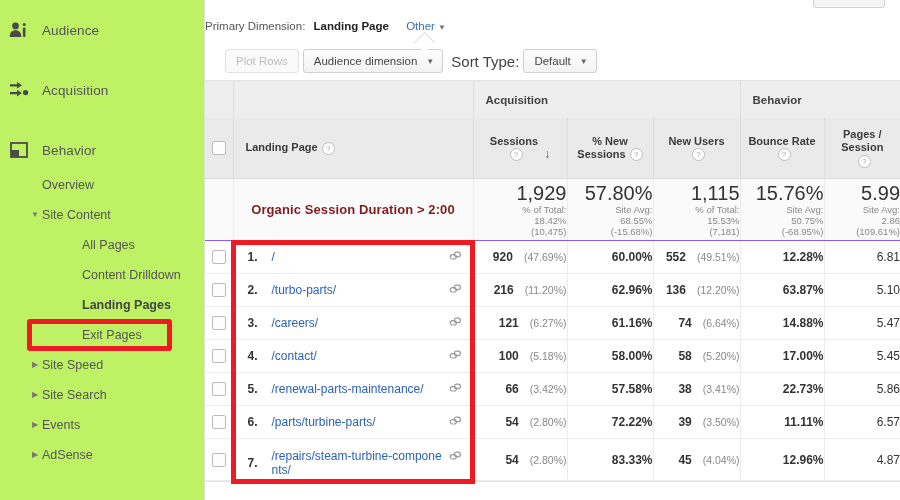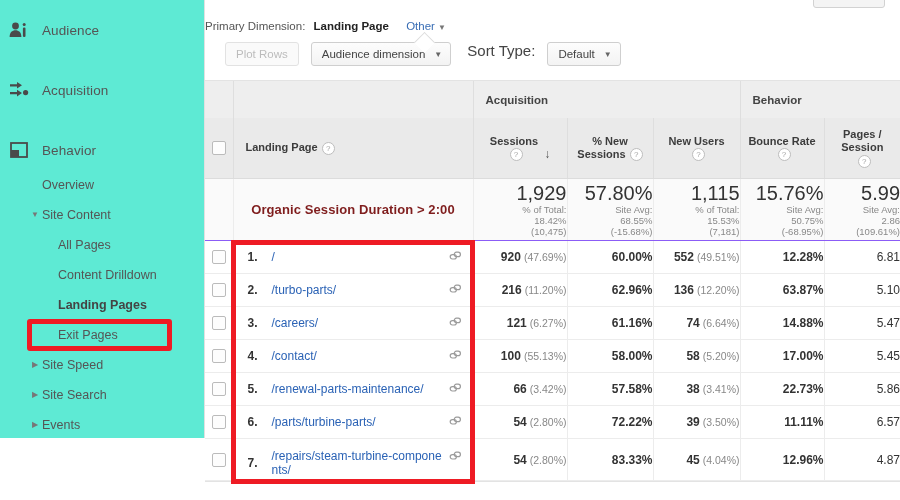--- a/index.html
+++ b/index.html
@@ -11,22 +11,22 @@
     font-family: "Liberation Sans", sans-serif;
     font-size: 12px;
     color: #333;
     overflow: hidden;
     position: relative;
   }
   #app { position: relative; width: 900px; height: 500px; display: flex; }
 
   
   #sidebar {
-    width: 205px; height: 438px;
-    background: #5eead4;
+    width: 205px; height: 500px;
+    background: #bef264;
     border-right: 1px solid #e0e0e0;
     box-sizing: border-box;
     position: relative;
     flex: 0 0 205px;
     overflow: hidden;
   }
   .nav-top { padding-top: 14px; }
   .nav-main {
     display: flex; align-items: center;
     height: 32px;
@@ -50,21 +50,21 @@
     height: 30px;
     display: flex; align-items: center;
     padding-left: 42px;
     font-size: 12.5px;
     color: #555;
     cursor: pointer;
     position: relative;
     box-sizing: border-box;
   }
   .sub-item.level2 { padding-left: 42px; }
-  .sub-item.level3 { padding-left: 58px; }
+  .sub-item.level3 { padding-left: 58px; margin-left: 24px; }
   .sub-item .caret {
     position: absolute;
     left: 32px;
     font-size: 8px;
     color: #777;
     line-height: 1;
   }
   .sub-item .caret.down { left: 31px; }
   
   #landing-pages-highlight {
@@ -113,22 +113,22 @@
     cursor: pointer;
   }
   .primary-dim-bar .pd-caret {
     color: #777; font-size: 8px; margin-left: 3px;
   }
 
   .toolbar {
     position: relative;
     height: 38px;
     padding-left: 20px;
-    display: flex; align-items: flex-start;
-    gap: 12px;
+    display: flex; align-items: center;
+    gap: 4px;
   }
   .tb-tick {
     position: absolute;
     left: 212px; top: -7px;
     width: 14px; height: 14px;
     background: #fff;
     border-left: 1px solid #dcdcdc;
     border-top: 1px solid #dcdcdc;
     transform: rotate(45deg);
   }
@@ -285,21 +285,21 @@
     line-height: 14px;
     cursor: pointer;
   }
   .lp-ext {
     flex: 0 0 14px;
     margin-left: 4px;
     align-self: flex-start;
     margin-top: 1px;
   }
   .num-main { font-weight: bold; color: #333; }
-  .num-pct { color: #888; font-size: 10.5px; margin-left: 3px; }
+  .num-pct { color: #888; font-size: 10.5px; margin-left: 11px; }
   .num-plain { color: #333; }
 
   .cb {
     width: 12px; height: 12px;
     border: 1px solid #bbb;
     border-radius: 2px;
     background: #fdfdfd;
     display: block;
     margin: 0 auto;
     cursor: pointer;
@@ -595,21 +595,21 @@
               <span class="lp-ext">
                 <svg width="13" height="13" viewBox="0 0 13 13">
                       <g fill="none" stroke="#9b9b9b" stroke-width="1.2">
                         <rect x="1.2" y="4.6" width="6.2" height="4.4" rx="2.2"></rect>
                         <rect x="5.2" y="2.2" width="6.2" height="4.4" rx="2.2"></rect>
                       </g>
                     </svg>
               </span>
             </div>
           </td>
-          <td><span class="num-main">100</span><span class="num-pct">(55.13%)</span></td>
+          <td><span class="num-main">100</span><span class="num-pct">(5.18%)</span></td>
           <td><span class="num-main">58.00%</span></td>
           <td><span class="num-main">58</span><span class="num-pct">(5.20%)</span></td>
           <td><span class="num-main">17.00%</span></td>
           <td><span class="num-plain">5.45</span></td>
         </tr>
 
         <tr class="drow">
           <td class="cb-col">
                 <span class="cb"></span>
               </td>

